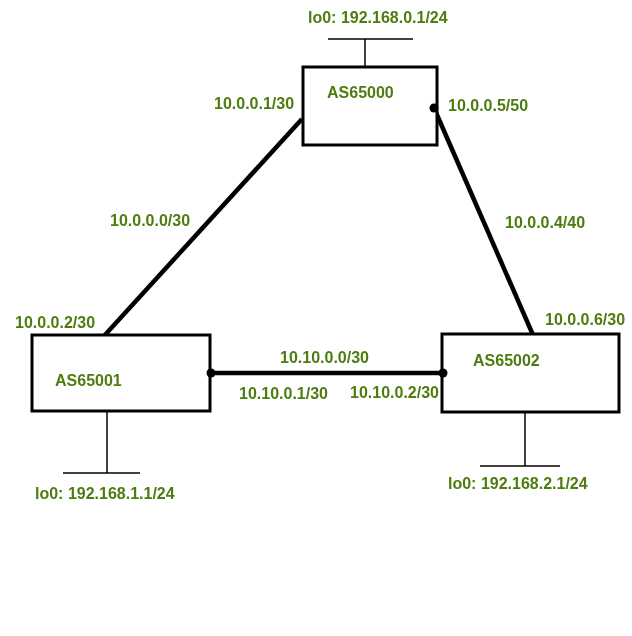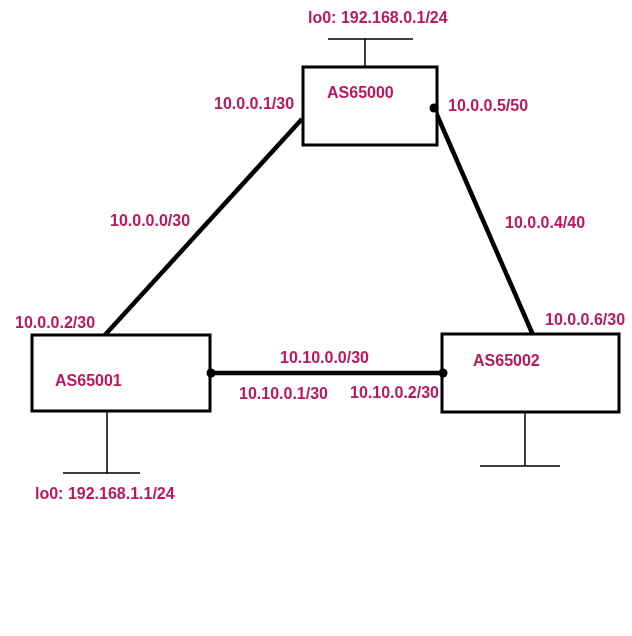--- a/index.html
+++ b/index.html
@@ -14,21 +14,21 @@
   svg.wires {
     position: absolute;
     left: 0;
     top: 0;
   }
   .lbl {
     position: absolute;
     font-size: 16px;
     font-weight: bold;
     line-height: 18px;
-    color: #be185d;
+    color: #4d7c0f;
     white-space: nowrap;
   }
 </style>
 </head>
 <body>
 
 <div class="canvas">
 
   <svg class="wires" width="632" height="636" viewBox="0 0 632 636">
 
@@ -49,20 +49,21 @@
 
     <line x1="107" y1="411" x2="107" y2="473" stroke="#000000" stroke-width="1.5"></line>
     <line x1="63" y1="473" x2="140" y2="473" stroke="#000000" stroke-width="1.5"></line>
 
     <line x1="525" y1="412" x2="525" y2="466" stroke="#000000" stroke-width="1.5"></line>
     <line x1="480" y1="466" x2="560" y2="466" stroke="#000000" stroke-width="1.5"></line>
   </svg>
 
   <div class="lbl" style="left:308px; top:9px;">lo0: 192.168.0.1/24</div>
   <div class="lbl" style="left:35px; top:485px;">lo0: 192.168.1.1/24</div>
+  <div class="lbl" style="left:448px; top:475px;">lo0: 192.168.2.1/24</div>
 
   <div class="lbl" style="left:327px; top:84px;">AS65000</div>
   <div class="lbl" style="left:55px; top:372px;">AS65001</div>
   <div class="lbl" style="left:473px; top:352px;">AS65002</div>
 
   <div class="lbl" style="left:214px; top:95px;">10.0.0.1/30</div>
   <div class="lbl" style="left:110px; top:212px;">10.0.0.0/30</div>
   <div class="lbl" style="left:15px; top:308px;margin-top:6px;">10.0.0.2/30</div>
 
   <div class="lbl" style="left:448px; top:97px;">10.0.0.5/50</div>

